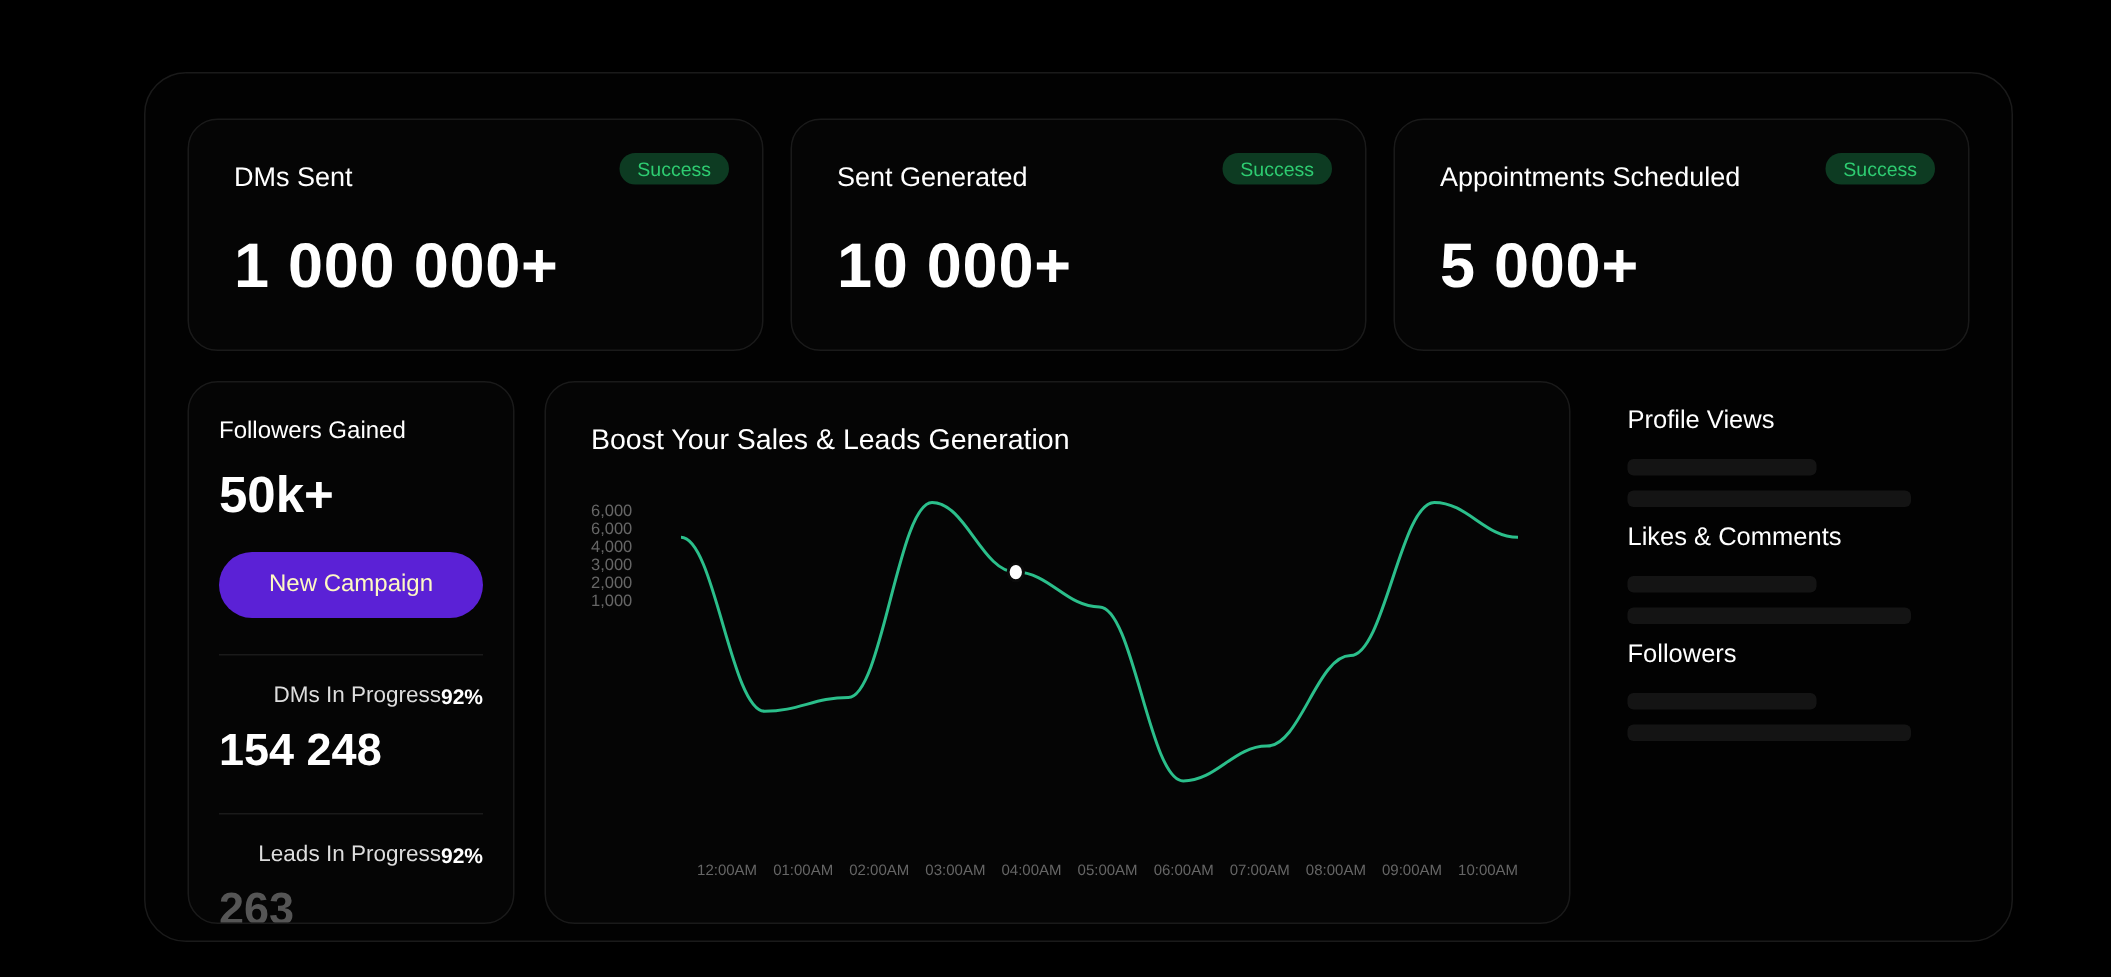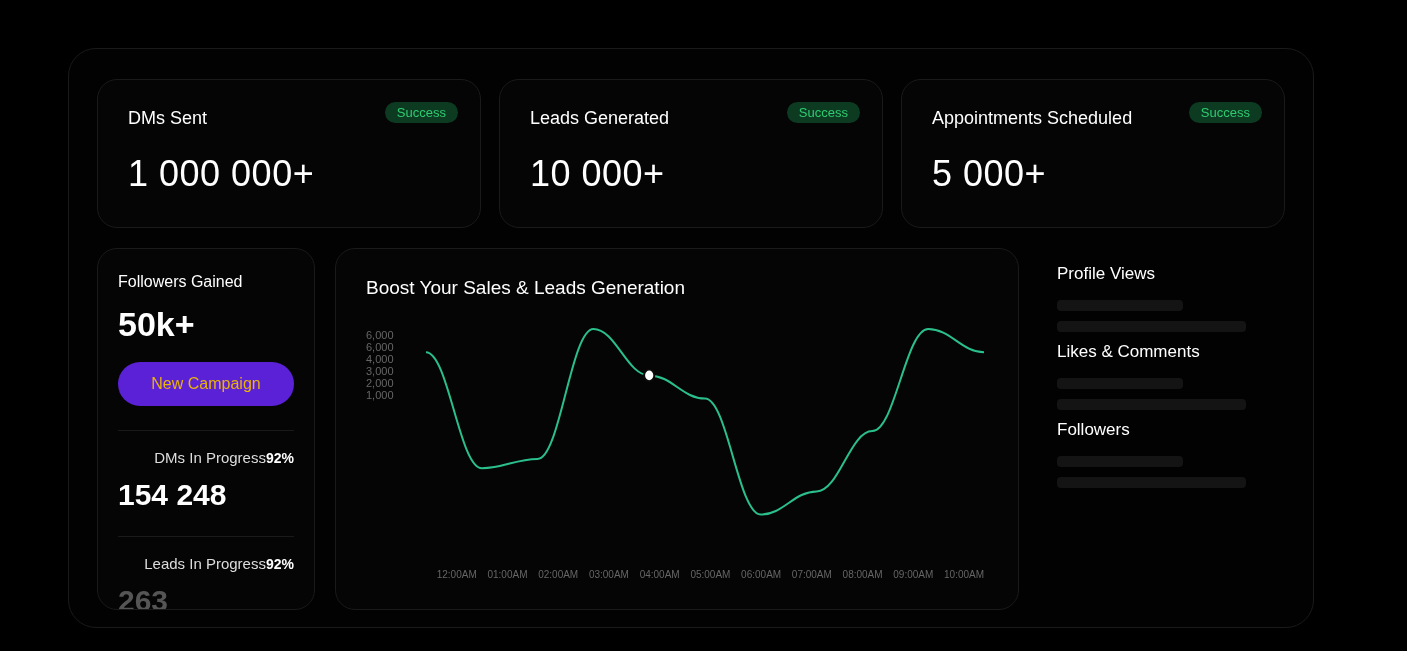--- a/index.html
+++ b/index.html
@@ -1,57 +1,57 @@
 <!DOCTYPE html>
 <html><head>
 <meta charset="utf-8">
 <style>
   * { box-sizing: border-box; margin: 0; padding: 0; }
   html, body { width: 1407px; height: 651px; background: #000; color: #fff; font-family: -apple-system, BlinkMacSystemFont, "Segoe UI", Helvetica, Arial, sans-serif; overflow: hidden; }
   .board {
     position: absolute;
-    left: 68px; top: 48px;
+    left: 96px; top: 48px;
     width: 1246px; height: 580px;
     border: 1px solid #1a1a1a;
     border-radius: 28px;
     padding: 30px 28px 0 28px;
     background: #020202;
   }
   .top-row { display: flex; gap: 18px; }
   .kpi-card {
     flex: 1;
     border: 1px solid #1a1a1a;
     border-radius: 20px;
     padding: 28px 30px 32px 30px;
     position: relative;
     background: #050505;
   }
   .kpi-title { font-size: 18px; font-weight: 500; color: #fff; }
-  .kpi-value { font-size: 36px; font-weight: 400; margin-top: 24px; letter-spacing: 0.5px; }
+  .kpi-value { font-size: 42px; font-weight: 700; margin-top: 24px; letter-spacing: 0.5px; }
   .badge {
     position: absolute; right: 22px; top: 22px;
     background: #0d3b22; color: #2ecc71;
     font-size: 13px; padding: 3px 12px; border-radius: 999px;
     font-weight: 500;
   }
 
   .bottom-row { display: flex; gap: 20px; margin-top: 20px; height: 362px; }
   .left-col {
     width: 218px;
     border: 1px solid #1a1a1a;
     border-radius: 20px;
     padding: 24px 20px 0 20px;
     background: #050505;
     overflow: hidden;
   }
   .left-title { font-size: 16px; font-weight: 500; }
   .left-value { font-size: 34px; font-weight: 600; margin-top: 14px; }
   .btn-primary {
     display: block; width: 100%;
-    background: #5b21d6; color: #eab308;
+    background: #5b21d6; color: #fef9c3;
     border: none; border-radius: 999px;
     padding: 13px 0; font-size: 16px; font-weight: 500;
     margin-top: 18px; cursor: pointer;
   }
   .divider { border-top: 1px solid #1a1a1a; margin: 24px 0 18px; }
   .stat-row { display: flex; justify-content: flex-end; align-items: center; }
   .stat-label { font-size: 15px; color: #ddd; }
   .stat-pct { font-size: 14px; color: #fff; font-weight: 600; }
   .stat-value { font-size: 30px; font-weight: 600; margin-top: 12px; }
   .stat-value.muted { color: #555; }
@@ -90,21 +90,21 @@
 
 <div class="board">
 
   <div class="top-row">
     <div class="kpi-card">
       <div class="kpi-title">DMs Sent</div>
       <div class="badge">Success</div>
       <div class="kpi-value">1 000 000+</div>
     </div>
     <div class="kpi-card">
-      <div class="kpi-title">Leads Generated</div>
+      <div class="kpi-title">Sent Generated</div>
       <div class="badge">Success</div>
       <div class="kpi-value">10 000+</div>
     </div>
     <div class="kpi-card">
       <div class="kpi-title">Appointments Scheduled</div>
       <div class="badge">Success</div>
       <div class="kpi-value">5 000+</div>
     </div>
   </div>
 

